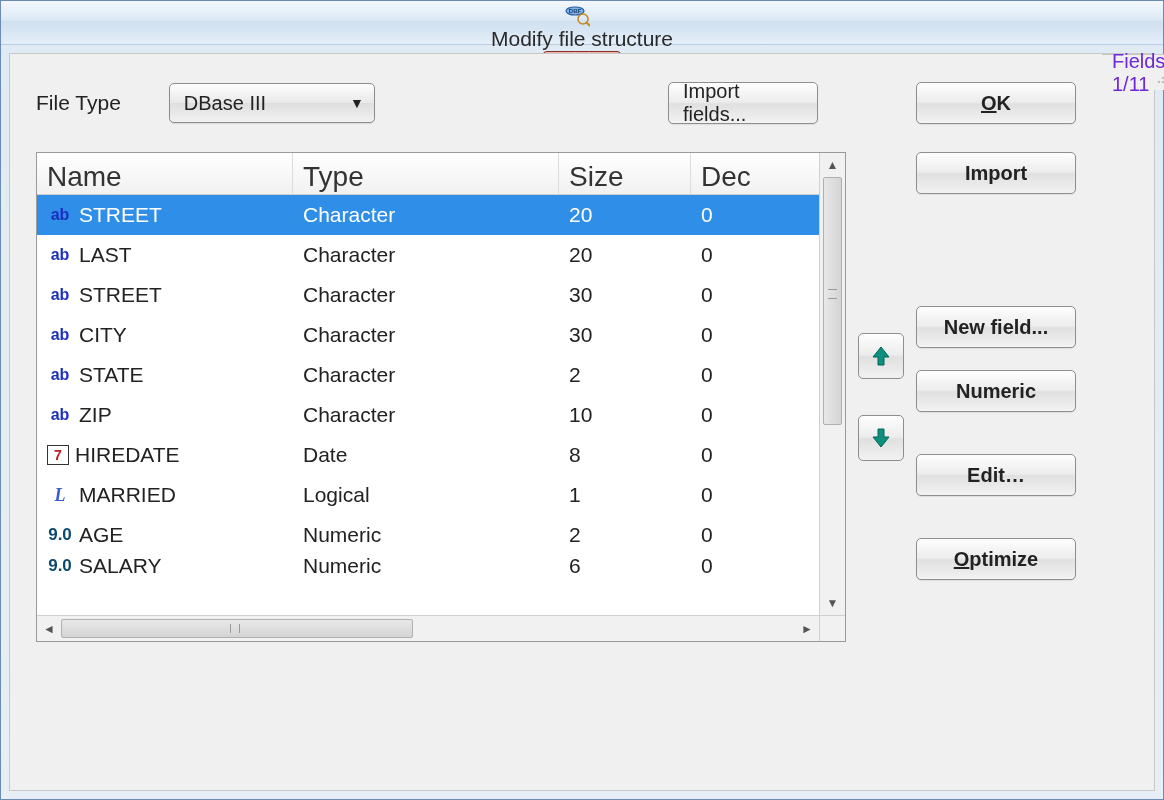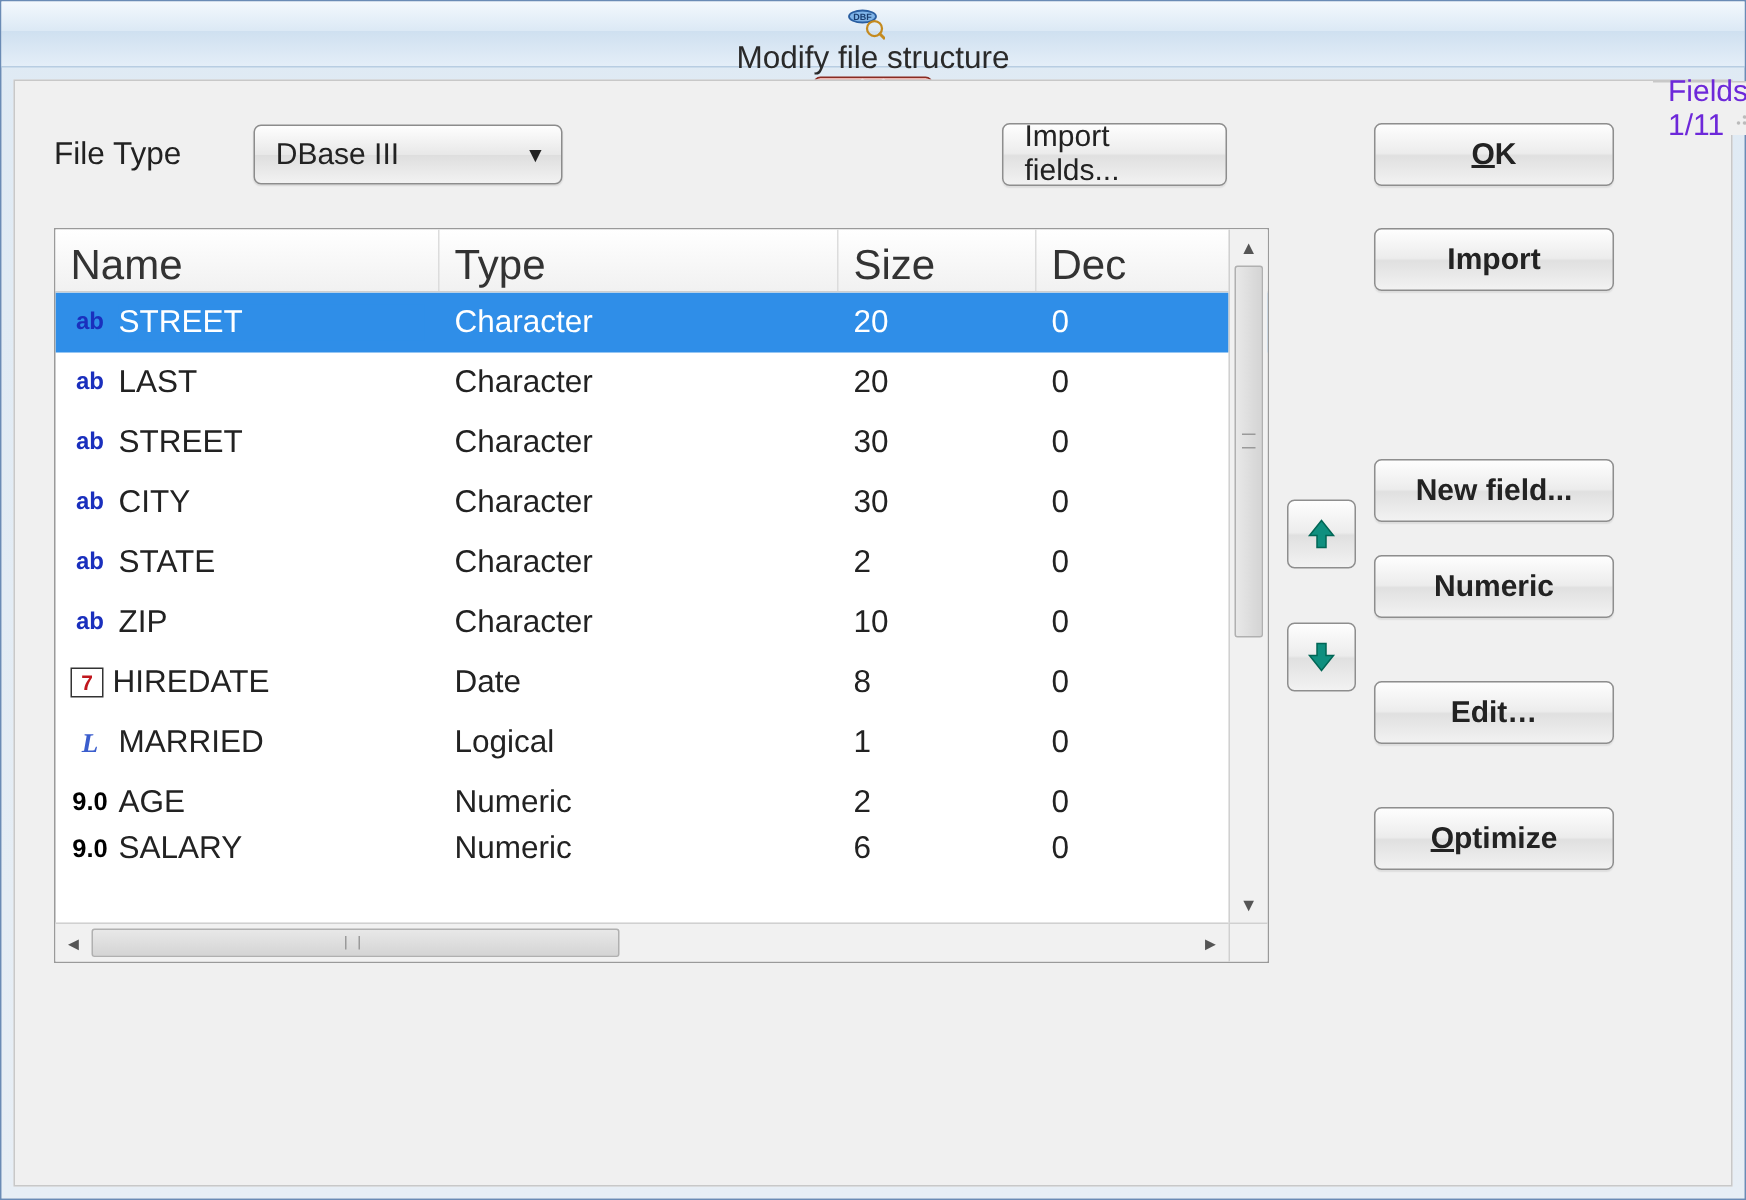--- a/index.html
+++ b/index.html
@@ -140,21 +140,21 @@
   .ficon {
     width: 26px; height: 22px;
     display: inline-flex; align-items: center; justify-content: center;
     font-weight: bold; font-size: 16px;
     font-family: "Segoe UI", sans-serif;
   }
   .ficon.ab { color: #1a2fbd; }
   .ficon.ab.sel { color: #1a2fbd; }
   .ficon.date { color: #c0161d; border: 1px solid #333; background: #fff; width: 22px; height: 20px; font-size: 14px; }
   .ficon.log { color: #3a5dcd; font-family: Georgia, serif; font-style: italic; font-size: 18px;}
-  .ficon.num { color: #000000; font-size: 17px; }
+  .ficon.num { color: #0c4a6e; font-size: 17px; }
   .name-text { flex: 1; }
   .row.sel .name-text { background: #2f8ee8; }
   .partial { height: 22px; overflow: hidden; }
   .vscroll {
     position: absolute; right: 0; top: 0; bottom: 26px;
     width: 26px;
     background: #f1f1f1;
     border-left: 1px solid #d0d0d0;
     display: flex; flex-direction: column;
   }

